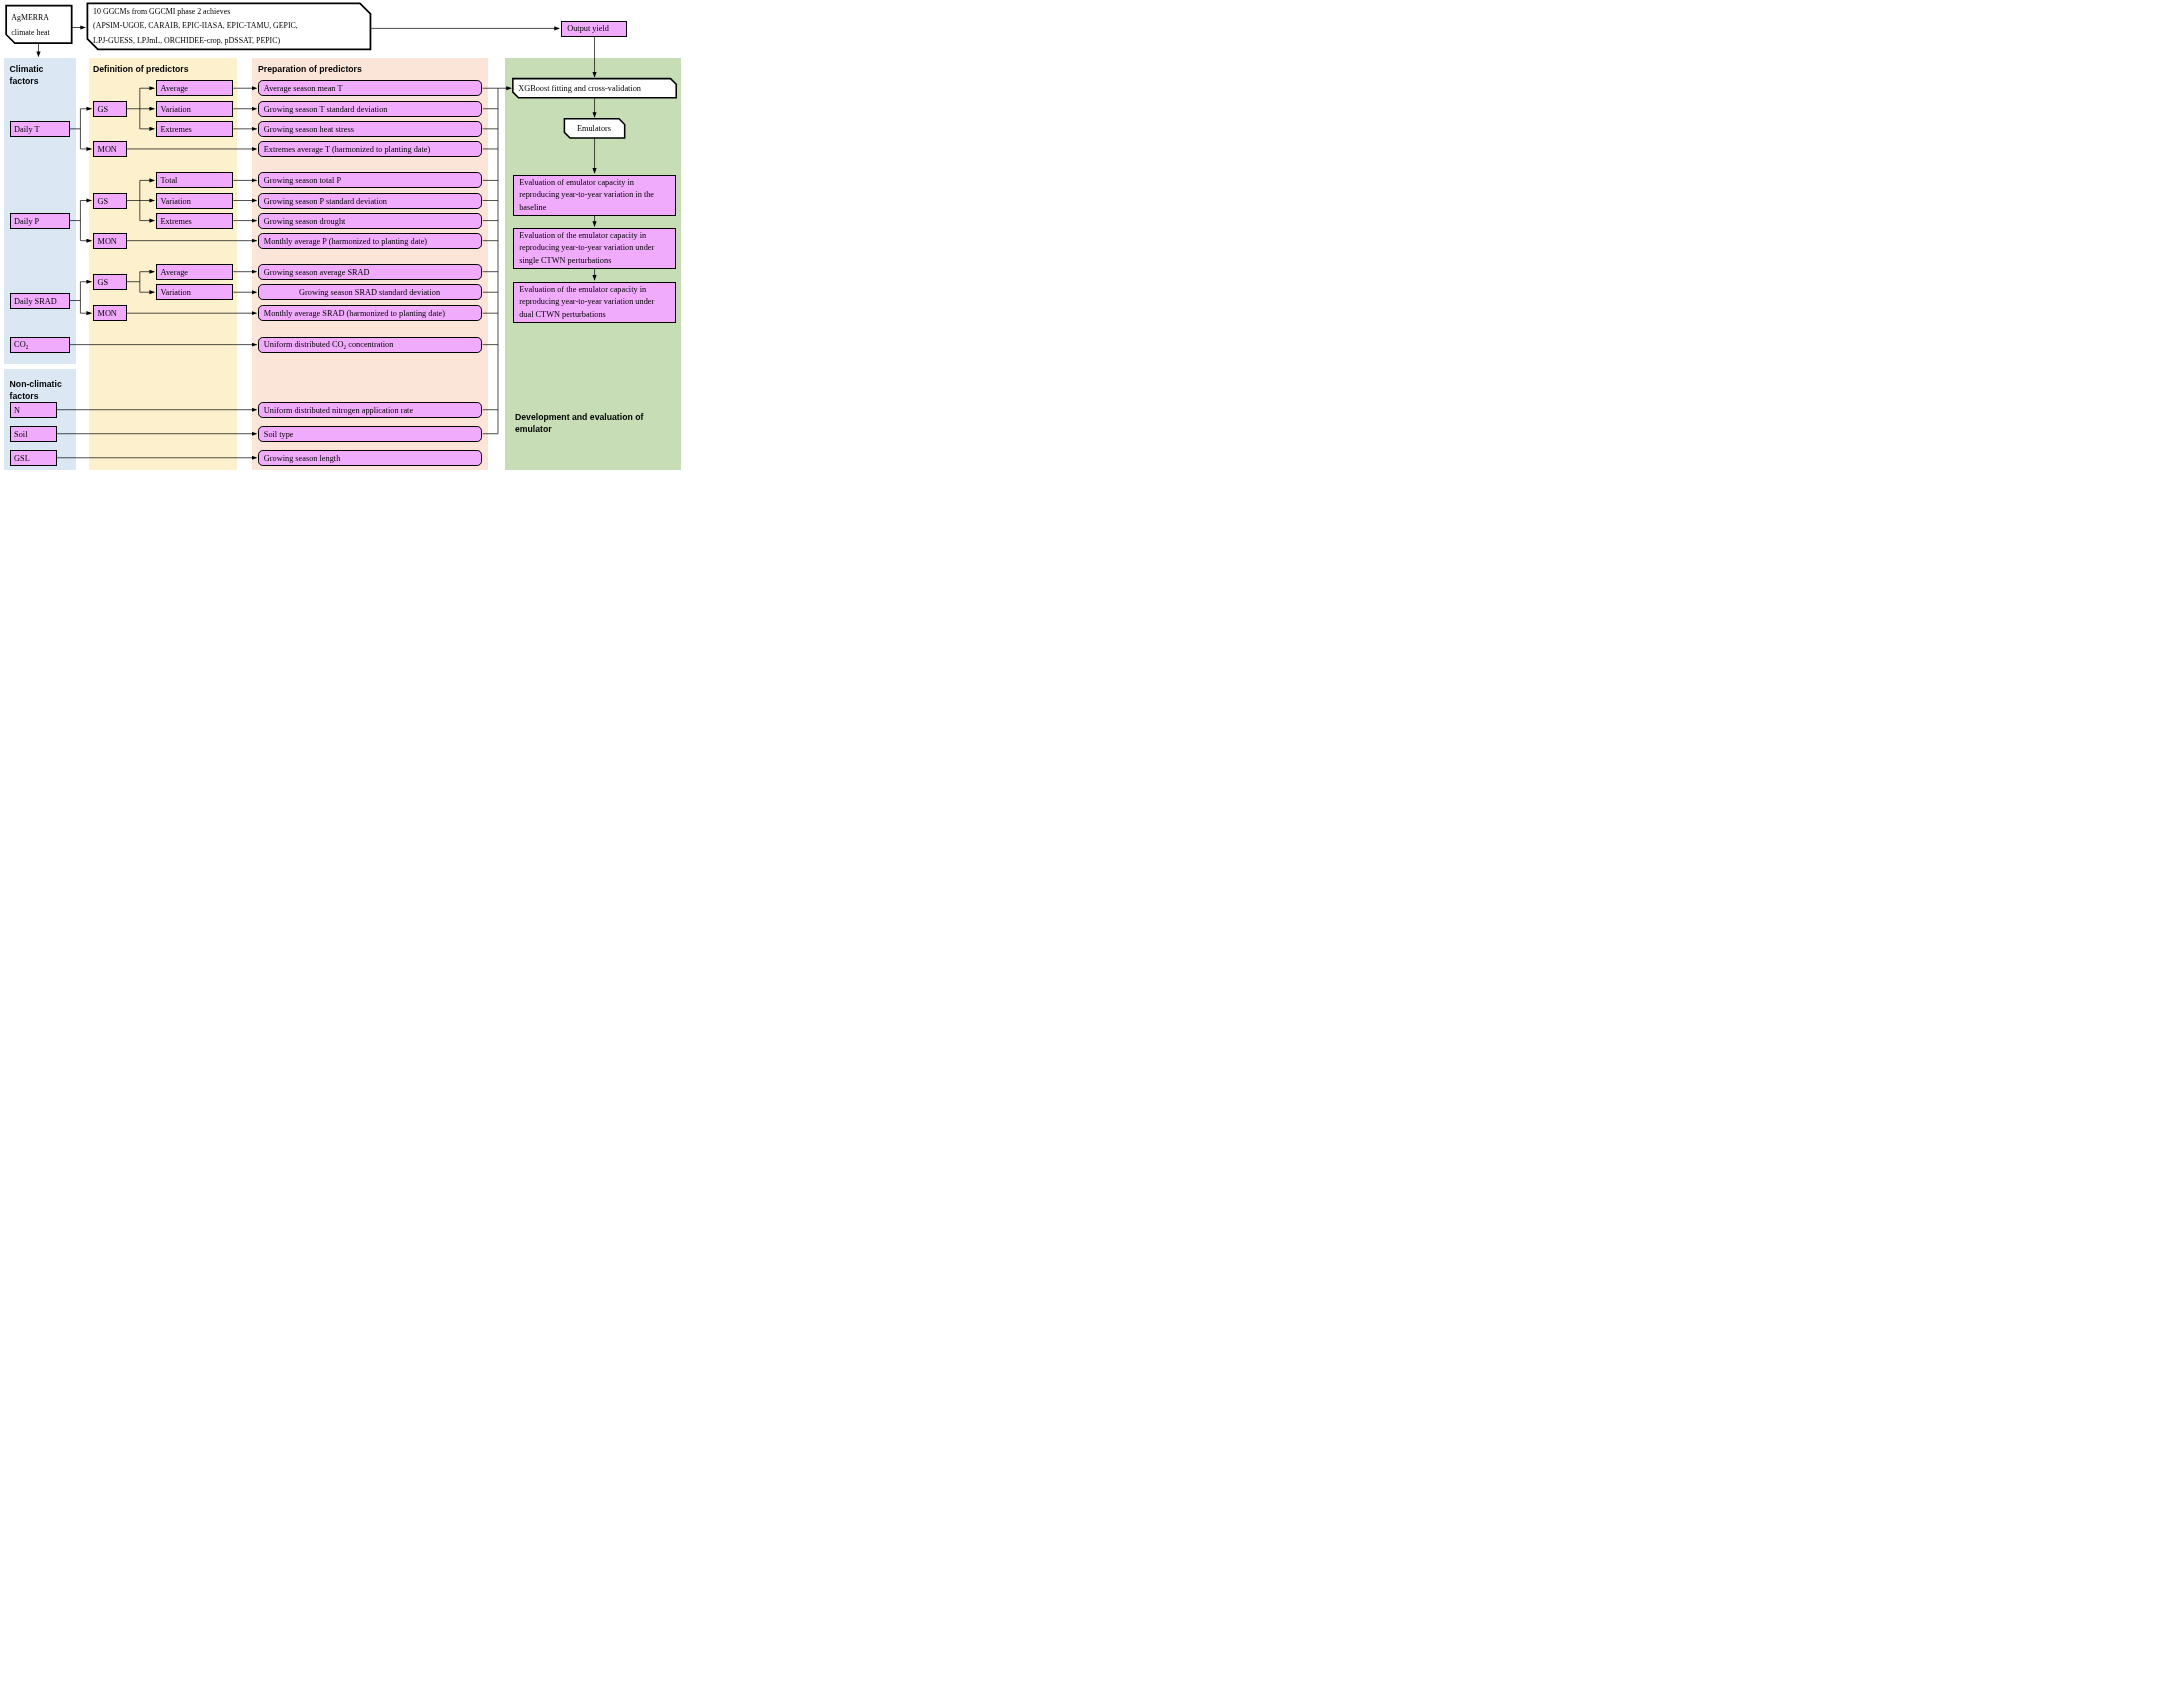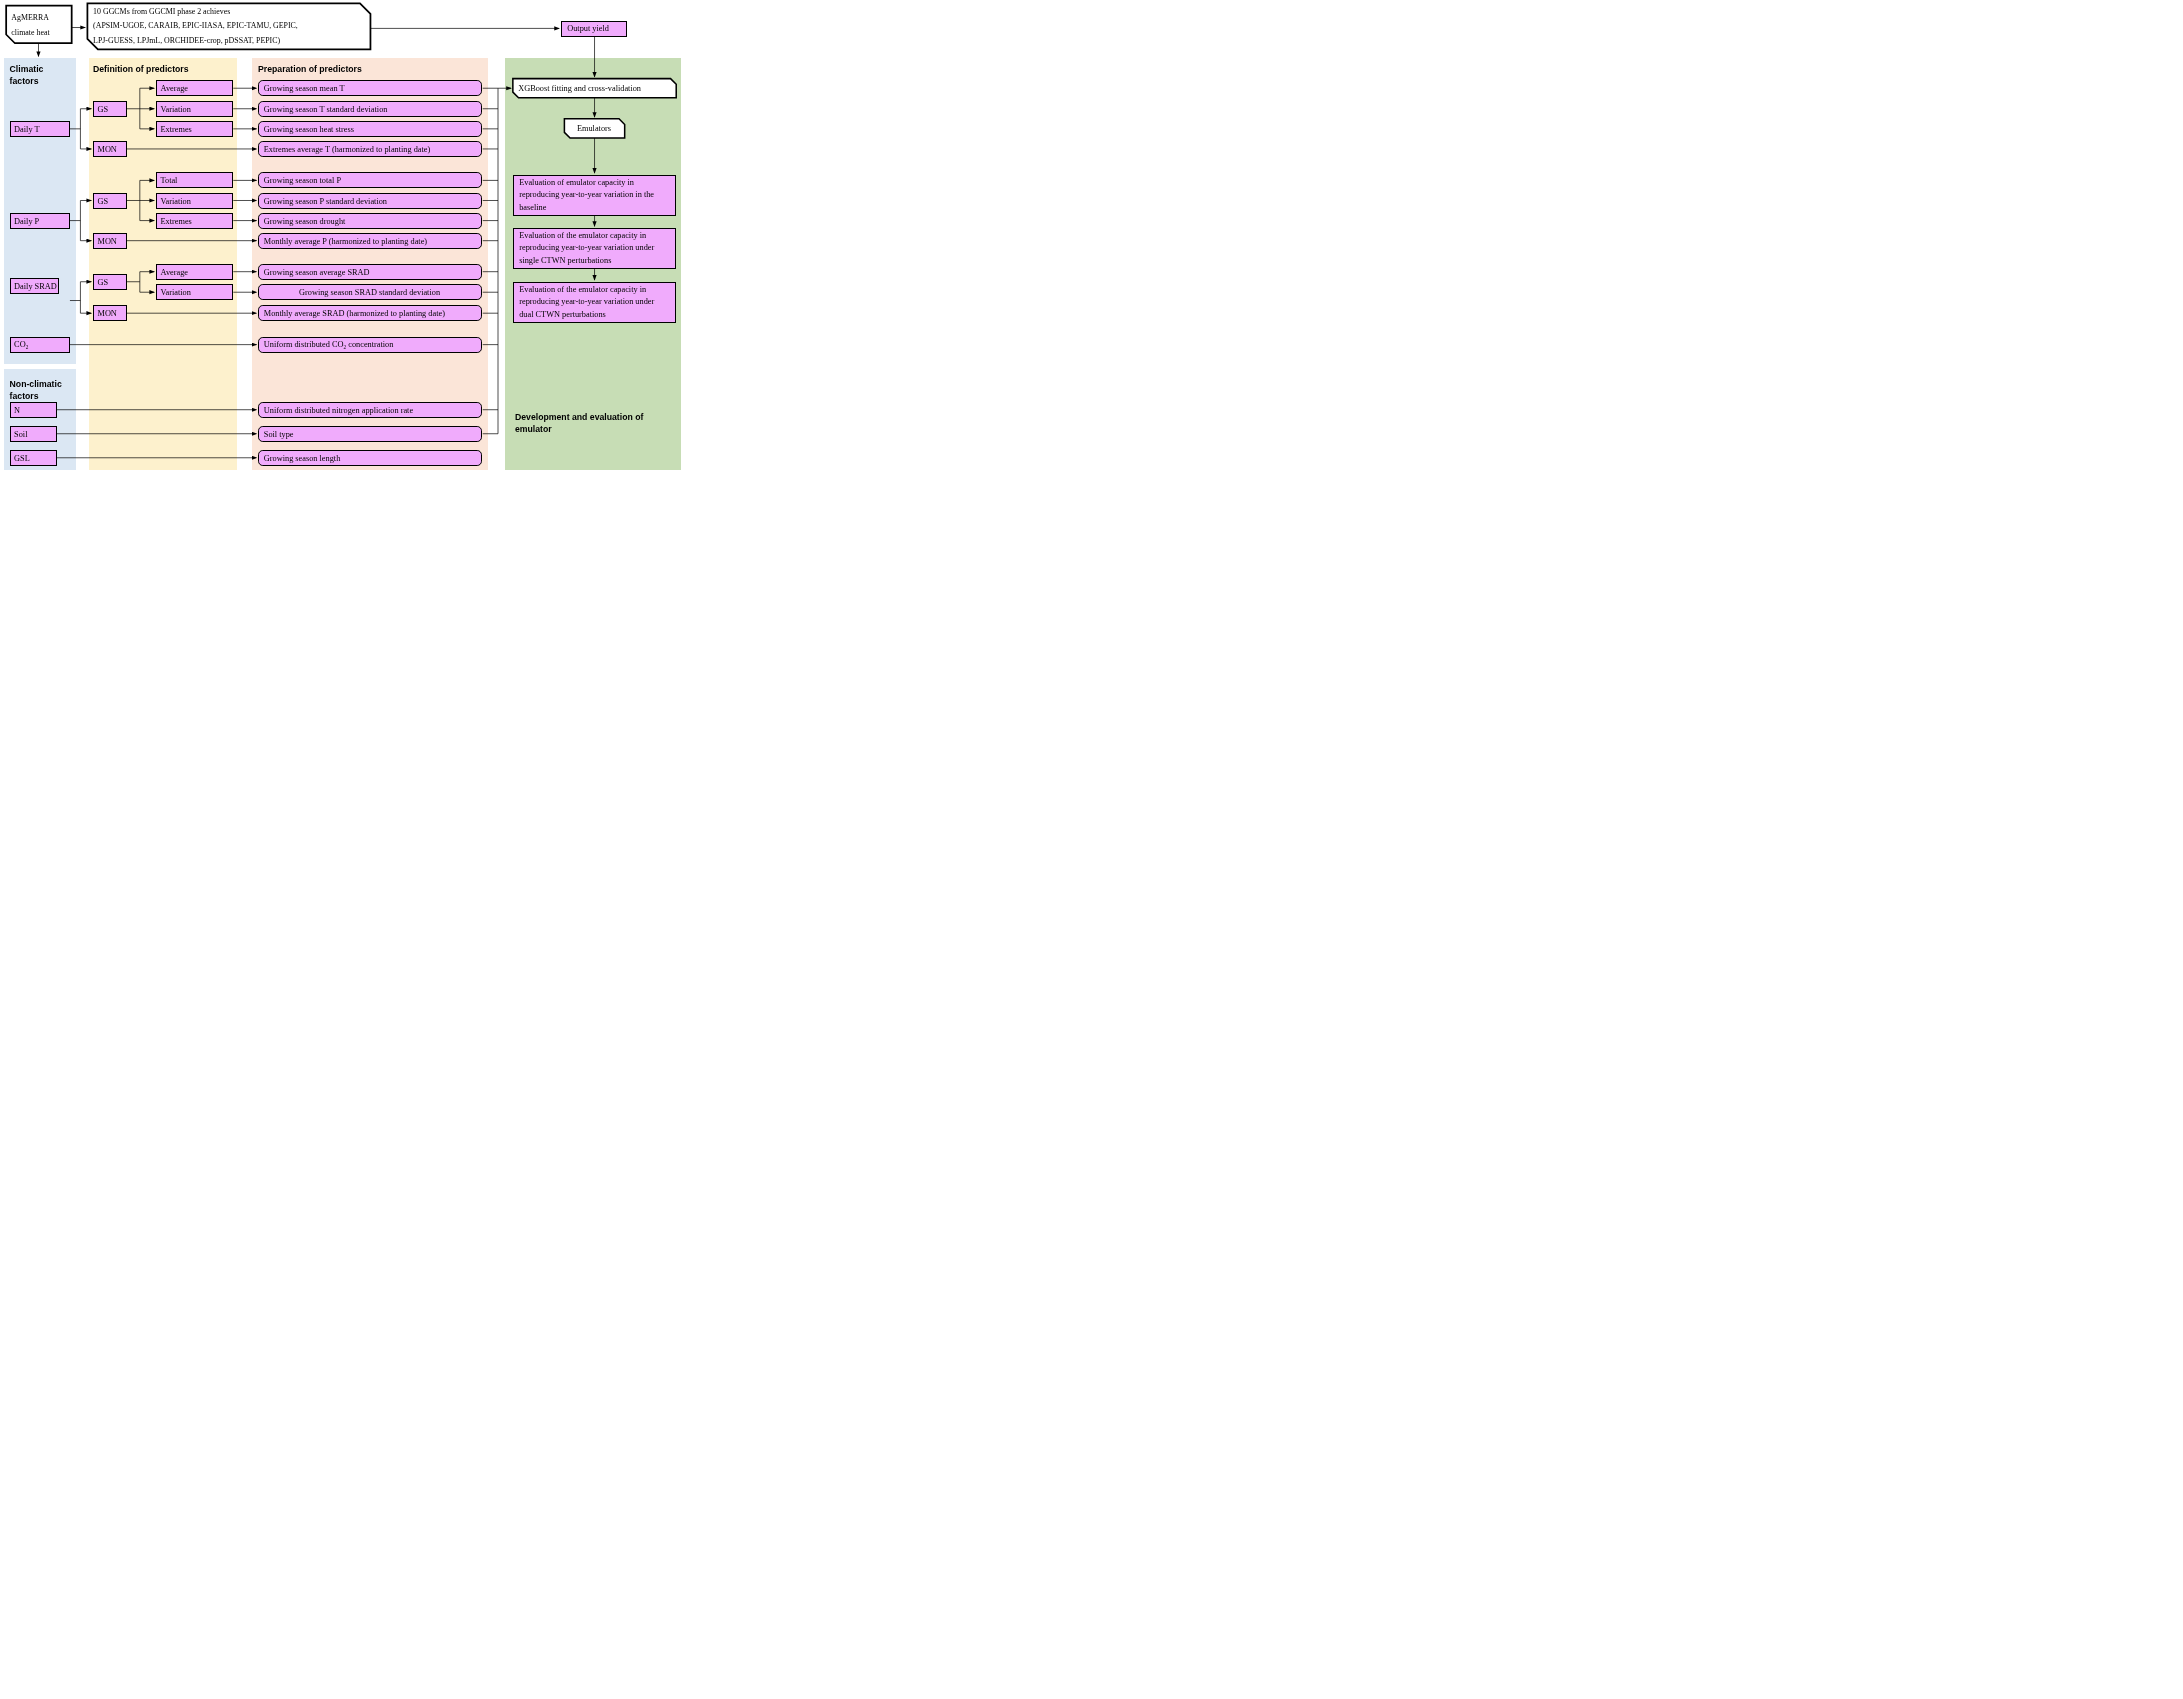--- a/index.html
+++ b/index.html
@@ -153,21 +153,21 @@
   <div class="hdr" style="left:258px;top:64px;width:183px;">Preparation of predictors</div>
   <div class="hdr" style="left:9.6px;top:379px;width:59px;">Non-climatic factors</div>
   <div class="hdr" style="left:515px;top:412px;width:162px;">Development and evaluation of emulator</div>
 
   <div class="box" style="left:9.6px;top:121px;width:60px;height:16px;">
     <span>Daily T</span>
     </div>
   <div class="box" style="left:9.6px;top:213px;width:60px;height:16px;">
     <span>Daily P</span>
     </div>
-  <div class="box" style="left:9.6px;top:278px;width:49px;height:16px;text-align:right;">
+  <div class="box" style="left:9.6px;top:293px;width:60px;height:16px;text-align:right;">
     <span>Daily SRAD</span>
     </div>
   <div class="box" style="left:9.6px;top:337px;width:60px;height:16px;">
     <span><span>CO</span><span class="sub">2</span></span>
     </div>
 
   <div class="box" style="left:9.6px;top:402px;width:47px;height:16px;">
     <span>N</span>
     </div>
   <div class="box" style="left:9.6px;top:426px;width:47px;height:16px;">
@@ -216,21 +216,21 @@
     <span>GS</span>
     </div>
   <div class="box" style="left:156px;top:284px;width:77px;height:16px;">
     <span>Variation</span>
     </div>
   <div class="box" style="left:93px;top:305px;width:34px;height:16px;">
     <span>MON</span>
     </div>
 
   <div class="box rounded" style="left:258px;top:80px;width:224px;height:16px;">
-    <span>Growing season mean T</span>
+    <span>Average season mean T</span>
     </div>
   <div class="box rounded" style="left:258px;top:101px;width:224px;height:16px;">
     <span>Growing season T standard deviation</span>
     </div>
   <div class="box rounded" style="left:258px;top:121px;width:224px;height:16px;">
     <span>Growing season heat stress</span>
     </div>
   <div class="box rounded" style="left:258px;top:141px;width:224px;height:16px;">
     <span>Extremes average T (harmonized to planting date)</span>
     </div>

